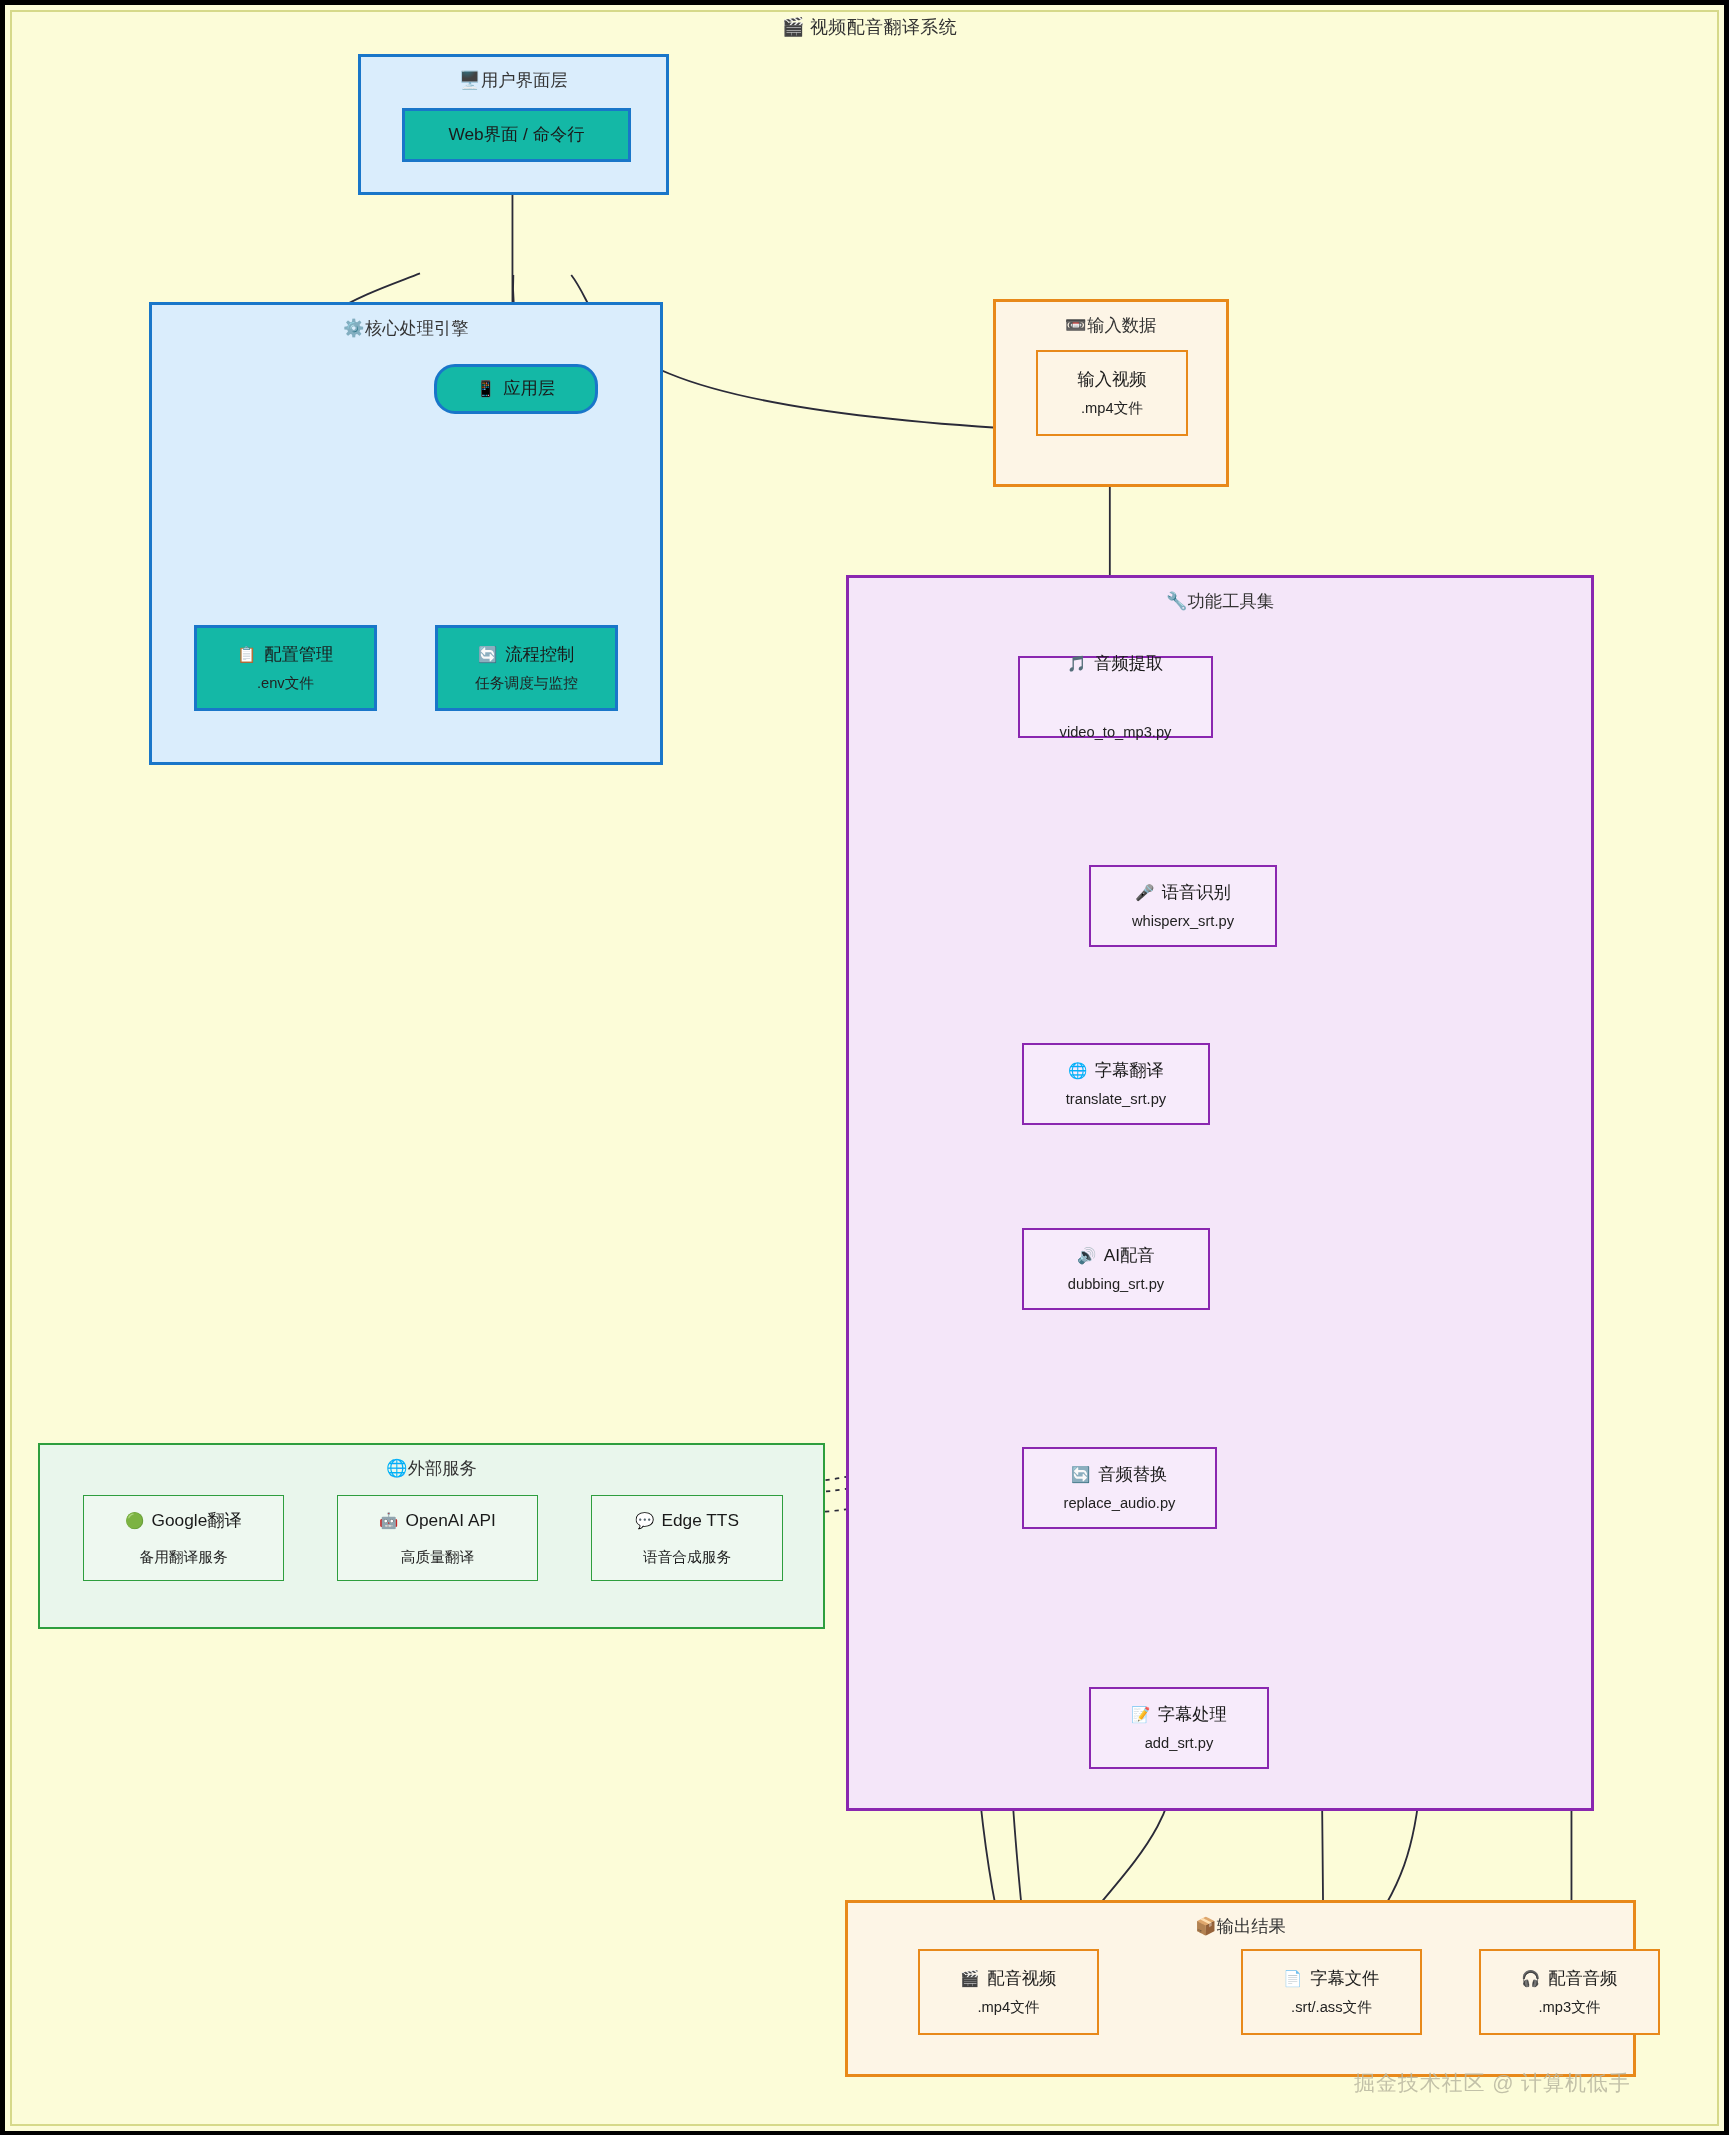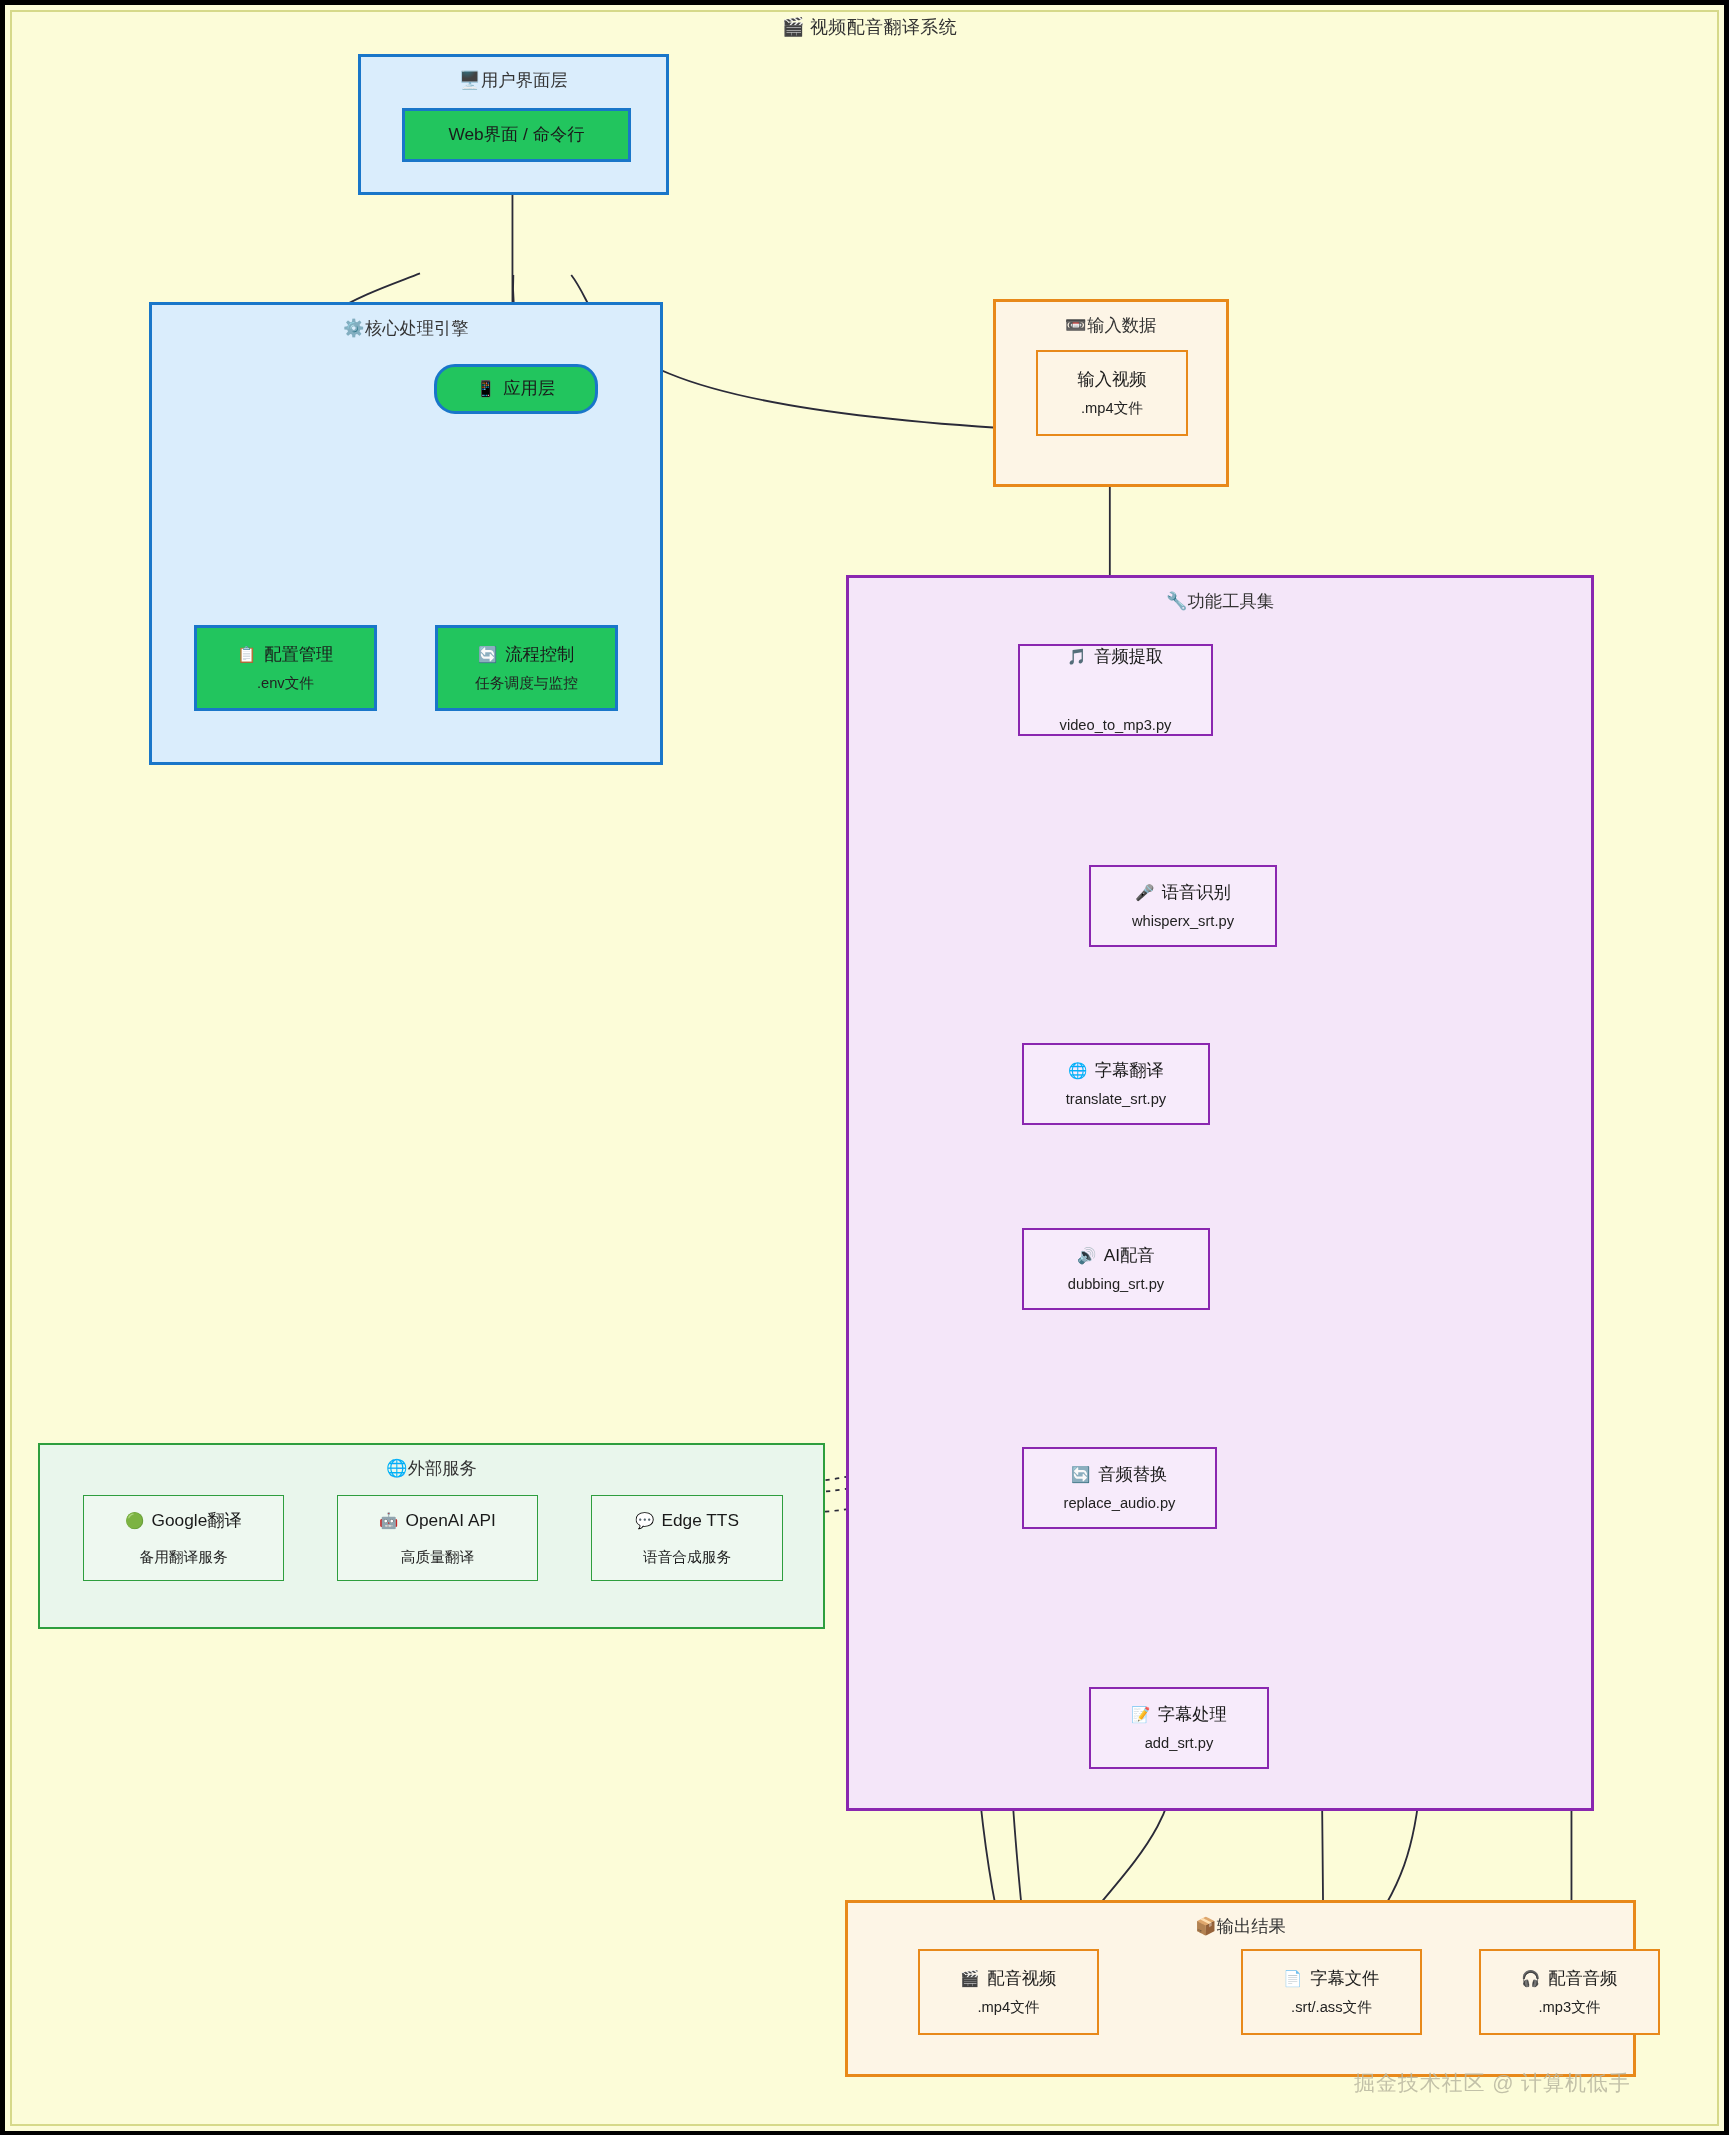--- a/index.html
+++ b/index.html
@@ -39,21 +39,21 @@
 
   
   .node{
     position:absolute;box-sizing:border-box;
     display:flex;flex-direction:column;align-items:center;justify-content:center;
     text-align:center;
   }
   .node .nt{font-size:17.3px;color:#1a1a1a;line-height:1.25;}
   .node .ns{font-size:14.7px;color:#222;margin-top:9.5px;line-height:1.2;}
   .node .ic{margin-right:7px;font-size:15.6px;}
-  .n-blue{border:3.5px solid #1976c9;background:#22c55e;}
+  .n-blue{border:3.5px solid #1976c9;background:#14b8a6;}
   .n-orange{border:2.6px solid #e8891a;background:#fdf5e6;}
   .n-purple{border:2.6px solid #8a27b0;background:#f7ebfb;}
   .n-green{border:1.7px solid #2e9e3e;background:#eef8f0;gap:8px;}
 
   .watermark{
     position:absolute;font-size:21px;color:#b9b7a0;opacity:.85;
     white-space:nowrap;letter-spacing:0.9px;
   }
 </style>
 </head>
@@ -164,21 +164,21 @@
       <div class="nt">输入视频</div>
       <div class="ns">.mp4文件</div>
     </div>
   </div>
 
   <div class="group g-purple" style="left:841px;top:570px;width:748px;height:1236px;">
     <div class="glabel">
       <span class="ic">🔧</span><span>功能工具集</span>
     </div>
 
-    <div class="node n-purple" style="left:169px;top:66px;width:195px;height:92px;gap:40px;">
+    <div class="node n-purple" style="left:169px;top:78px;width:195px;height:82px;gap:40px;">
       <div class="nt">
         <span class="ic">🎵</span><span>音频提取</span>
       </div>
       <div class="ns">video_to_mp3.py</div>
     </div>
 
     <div class="node n-purple" style="left:240px;top:287px;width:188px;height:82px;">
       <div class="nt">
         <span class="ic">🎤</span><span>语音识别</span>
       </div>

